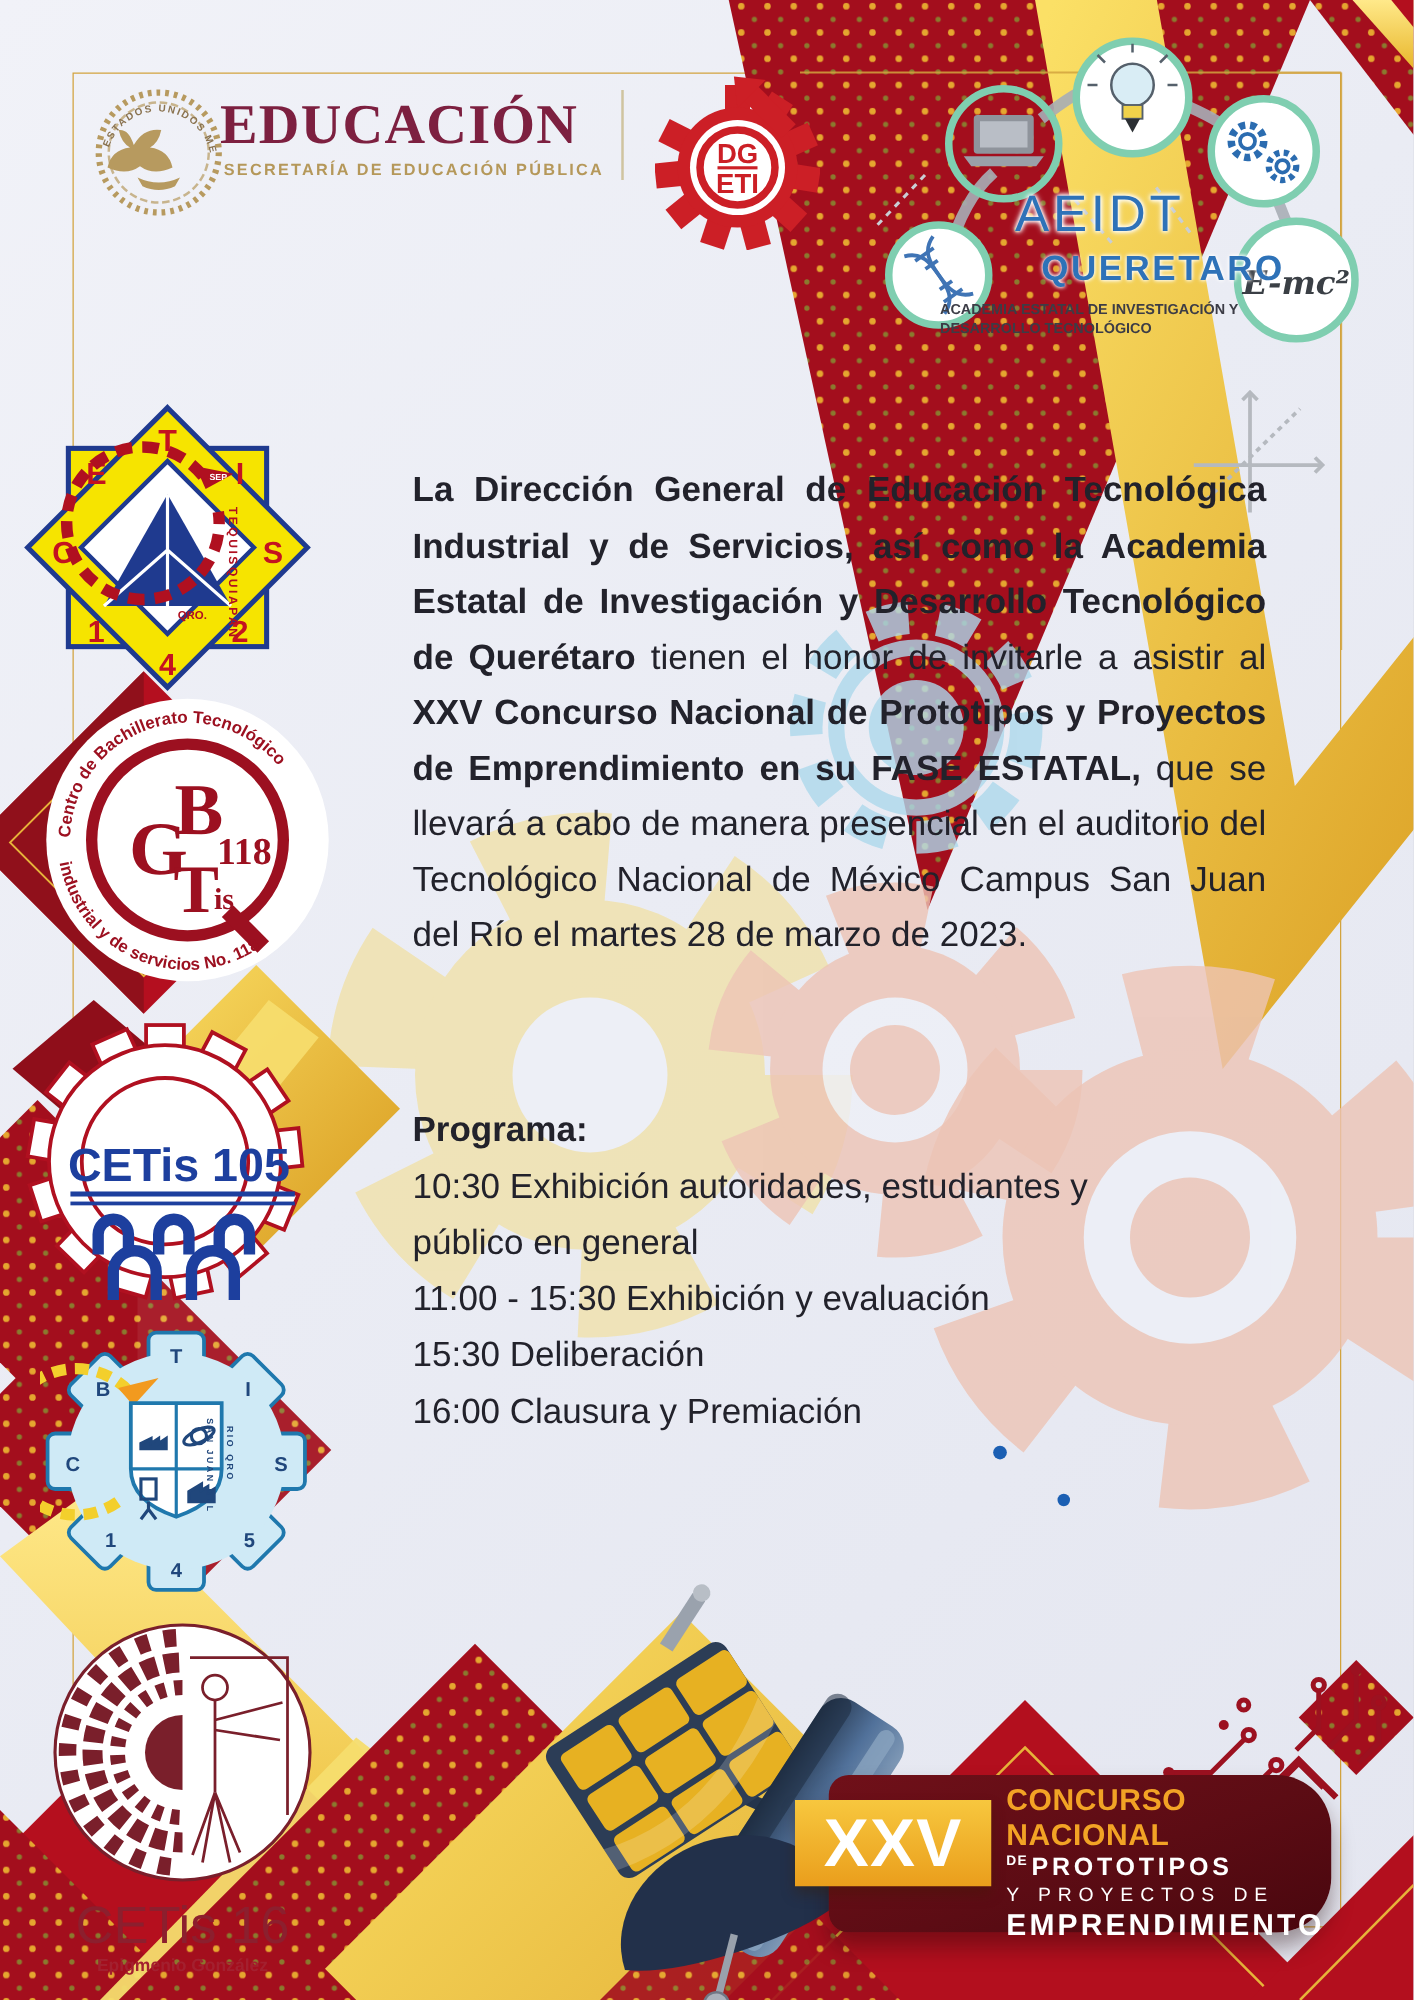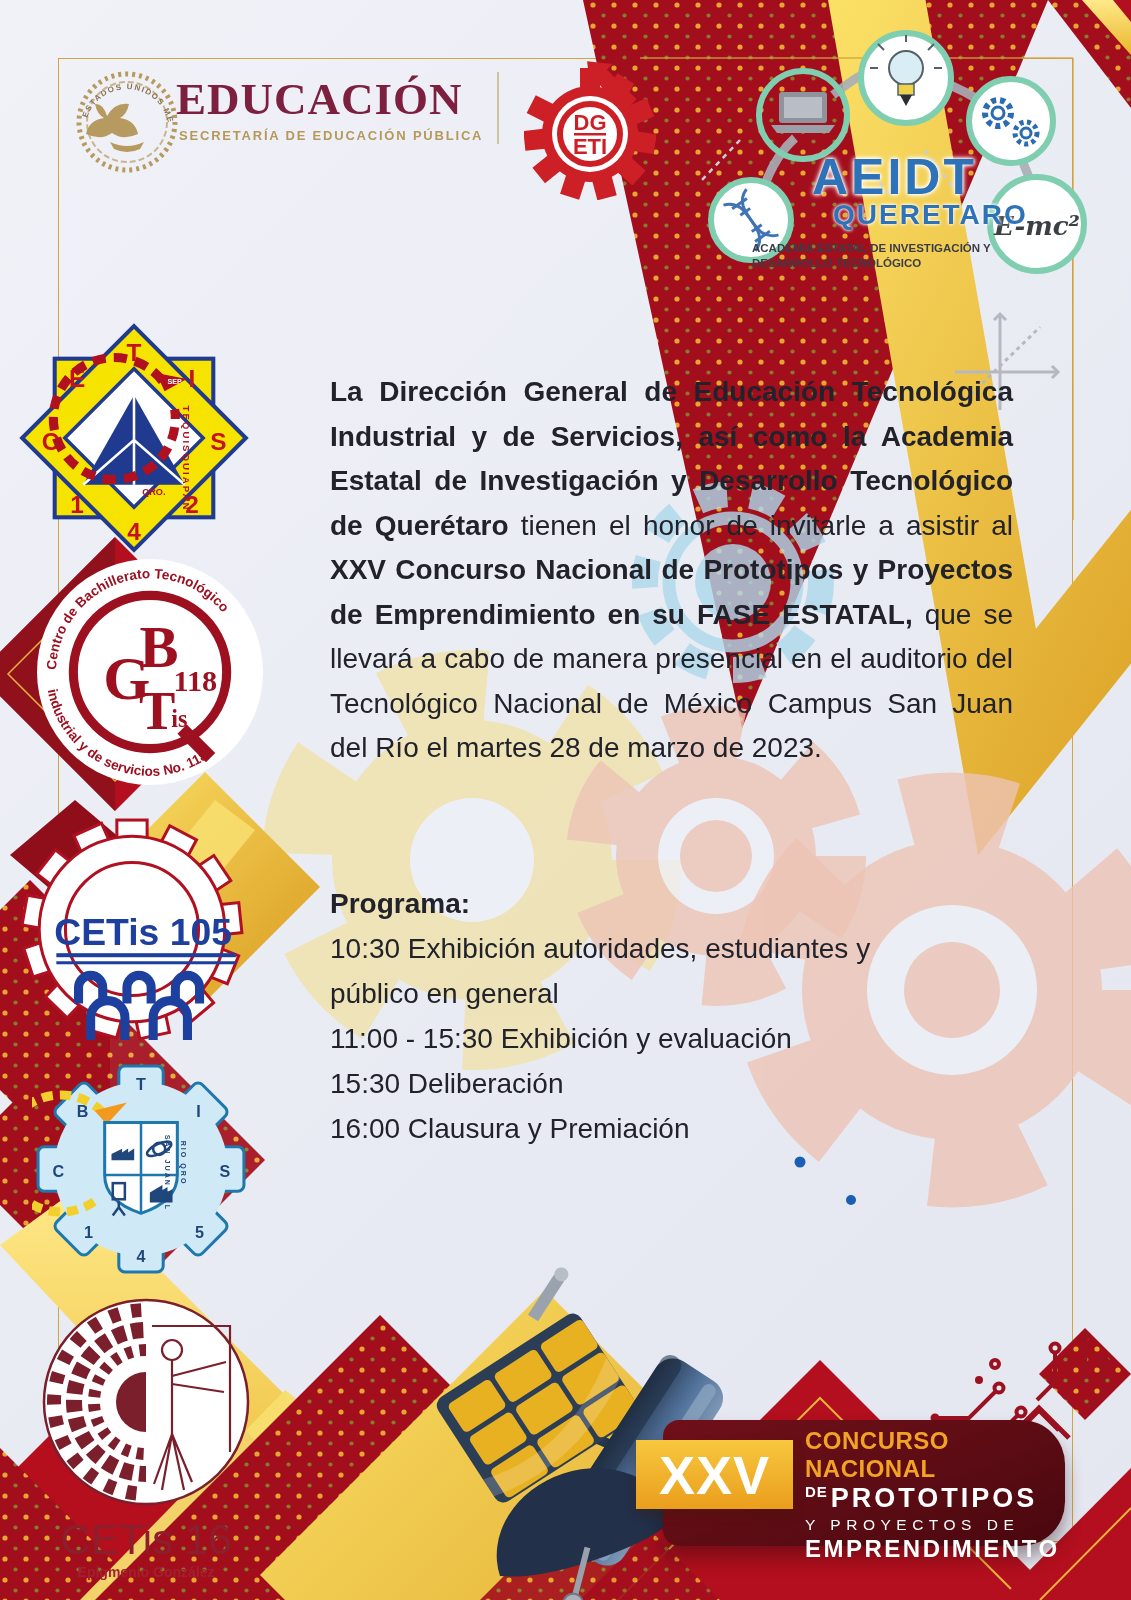--- a/index.html
+++ b/index.html
@@ -7,40 +7,40 @@
         background:linear-gradient(135deg,#f1f2f8 0%,#eaecf4 45%,#e4e6f0 100%);
         font-family:"Liberation Sans",sans-serif;}
   .gold-frame{position:absolute;left:58px;top:58px;right:58px;bottom:58px;
         border:1.5px solid #d2a33e;z-index:0;}
   svg.deco{position:absolute;left:0;top:0;z-index:1;}
   .abs{position:absolute;z-index:2;}
   .edu-title{left:176px;top:73px;font-family:"Liberation Serif",serif;font-weight:bold;
         font-size:45px;letter-spacing:1px;color:#7d2040;}
   .edu-sub{left:179px;top:128px;font-weight:bold;font-size:13px;letter-spacing:1.8px;color:#b5985a;}
   .hdr-divider{left:497px;top:72px;width:2px;height:72px;background:#cfc4a0;}
-  .aeidt-title{left:812px;top:148px;font-weight:700;font-size:50px;letter-spacing:3px;color:#2e72b8;
+  .aeidt-title{left:812px;top:148px;font-weight:400;font-size:41px;letter-spacing:3px;color:#2e72b8;
         text-shadow:0 0 3px #fff,0 0 4px #fff,0 0 6px #fff;}
   .aeidt-sub{left:833px;top:199px;font-weight:800;font-size:28px;letter-spacing:2px;color:#2e72b8;
         text-shadow:0 0 3px #fff,0 0 4px #fff;}
   .aeidt-tag{left:752px;top:241px;width:312px;text-align:left;font-weight:bold;
         font-size:11.5px;line-height:15px;color:#3c3c46;}
   .invite{left:330px;top:370px;width:683px;font-size:28px;line-height:44.5px;
         color:#22222b;text-align:justify;}
   .invite b{font-weight:700;margin-top:41px;}
   .program{left:330px;top:845px;width:600px;font-size:28px;line-height:45px;color:#22222b;margin-top:36px;}
   .program .head{font-weight:700;}
   .program ul{list-style:none;margin:0;padding:0;}
   .banner-box{left:663px;top:1420px;width:402px;height:126px;box-sizing:border-box;
         border-radius:16px 44px 44px 16px;padding:7px 10px 0 142px;
         background:linear-gradient(160deg,#701019 0%,#5c0c14 55%,#49070e 100%);
         box-shadow:0 12px 18px rgba(40,10,10,.4);color:#fff;z-index:3;}
   .b1{color:#f2a325;font-weight:800;font-size:24px;letter-spacing:.5px;}
   .b2{margin-top:0;}
-  .b-de{font-size:15px;font-weight:700;vertical-align:top;margin-right:3px;letter-spacing:1px;}
-  .b-proto{font-size:27px;font-weight:800;letter-spacing:3px;}
+  .b-de{font-size:11px;font-weight:700;vertical-align:top;margin-right:3px;letter-spacing:1px;}
+  .b-proto{font-size:20px;font-weight:800;letter-spacing:3px;}
   .b3{font-size:15.5px;letter-spacing:5.5px;margin-top:2px;font-weight:400;}
   .b4{font-size:24px;font-weight:800;letter-spacing:2.5px;margin-top:1px;}
   .xxv-box{left:636px;top:1428px;width:157px;height:69px;display:flex;align-items:center;
         justify-content:center;background:linear-gradient(#f7c73e,#ea9e1c);
         box-shadow:0 6px 10px rgba(60,30,0,.35);z-index:4;
         font-weight:800;font-size:54px;color:#fff;letter-spacing:1px;margin-top:12px;}
   .logo{z-index:2;}
 </style>
 </head>
 <body>

